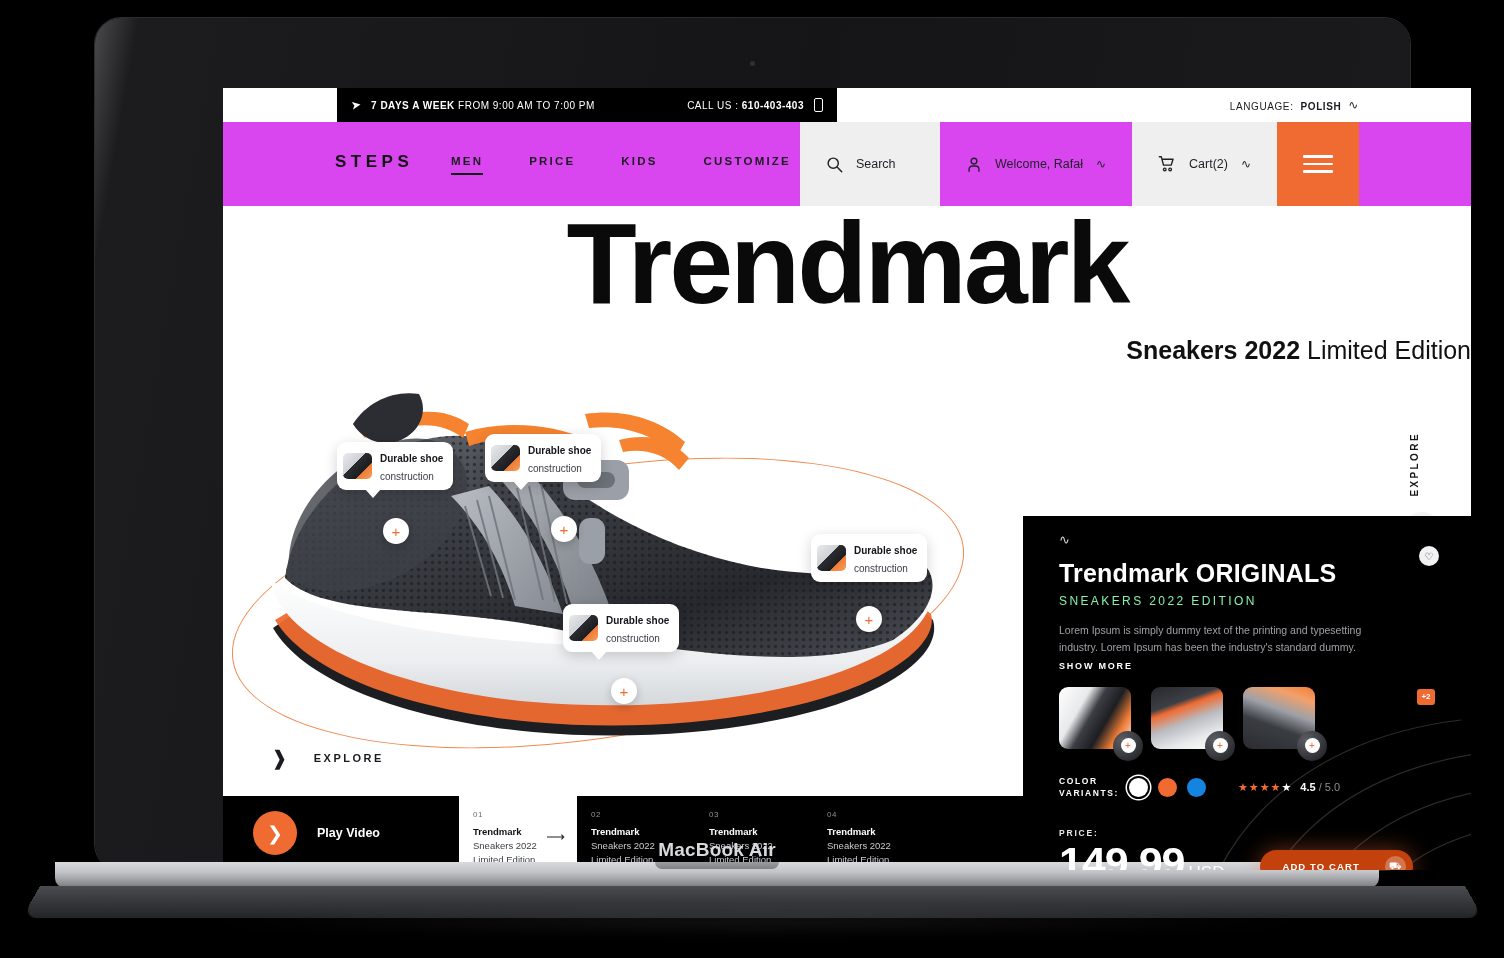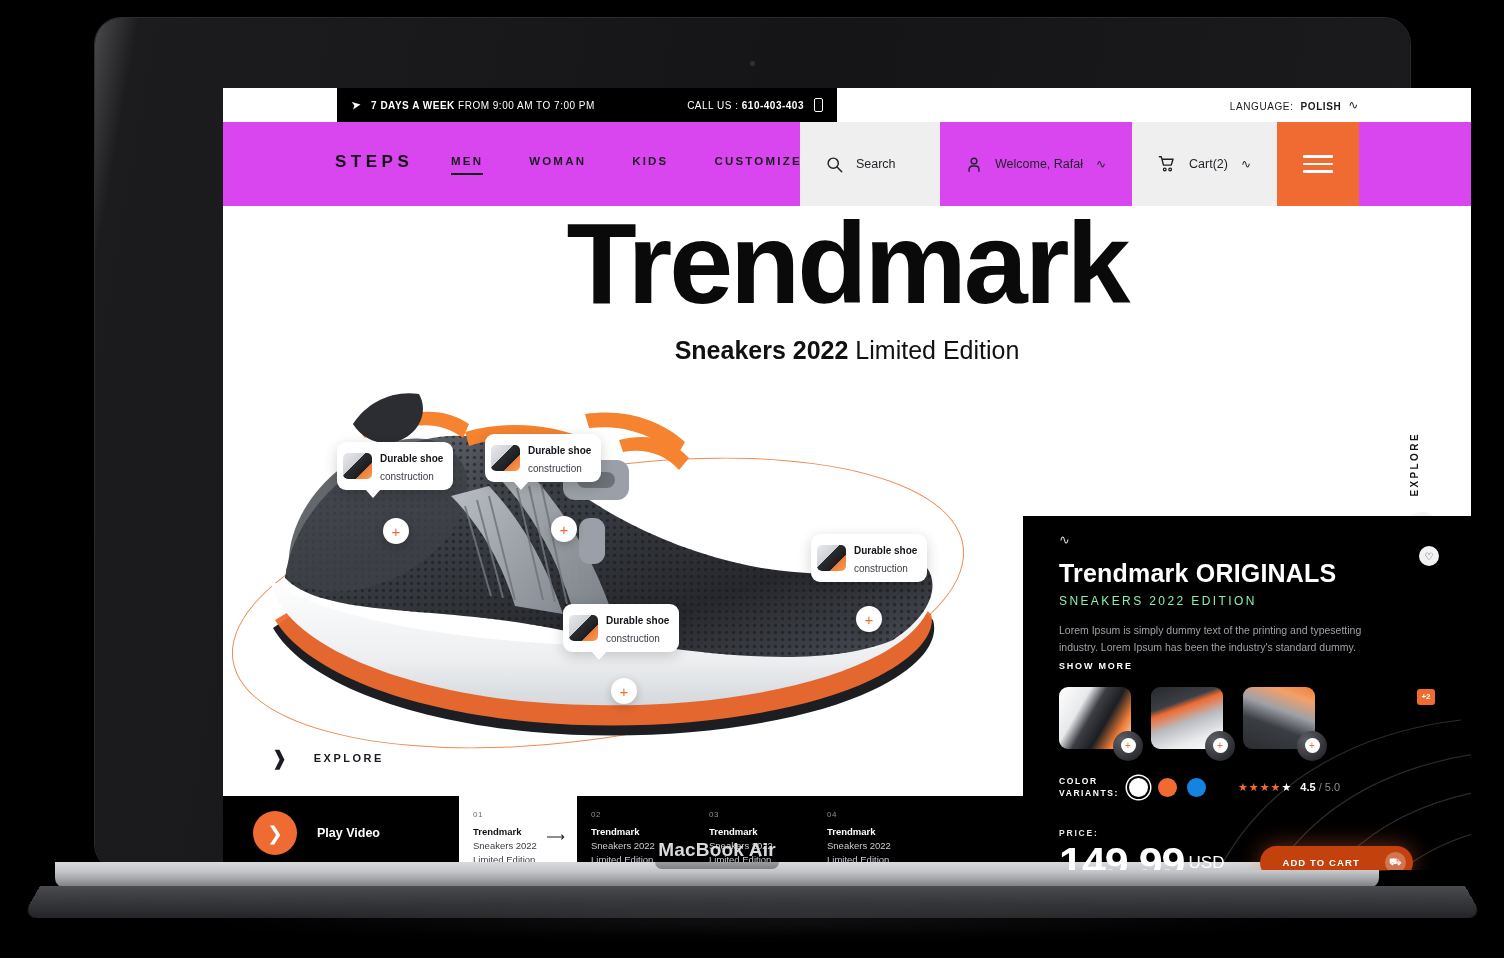--- a/index.html
+++ b/index.html
@@ -95,21 +95,21 @@
   .burger-lines i { display:block; height:2.6px; background:#fff; margin:5px 0; border-radius:1px;}
   .chev { font-size:12px; color:#24252b; }
 
   
   .hero { position:absolute; left:0; top:118px; width:100%; height:305px; background:#fff; }
   .hero-title {
     position:absolute; left:0; right:0; top:0; text-align:center;
     font-size:115px; line-height:1; font-weight:700; letter-spacing:-3px; color:#0a0a0a;
   }
   .hero-sub {
-    position:absolute; left:0; right:0; top:130px; text-align:center;
+    position:absolute; left:0; right:0; top:130px; text-align:right;
     font-size:25px; color:#111; font-weight:400;
   }
   .hero-sub b { font-weight:700; }
 
   .explore-v {
     position:absolute; right:17px; top:226px; width:80px; text-align:center;
   }
   .explore-v span {
     display:inline-block; writing-mode:vertical-rl; transform:rotate(180deg);
     font-size:10px; font-weight:700; letter-spacing:2.4px; color:#15161a;
@@ -210,21 +210,21 @@
   .var-label { font-size:8.5px; font-weight:700; letter-spacing:1.6px; color:#fff; line-height:1.5; width:56px;}
   .swatches { display:flex; gap:10px; align-items:center; }
   .sw { width:19px; height:19px; border-radius:50%; cursor:pointer; }
   .sw.sel { box-shadow:0 0 0 2px #000, 0 0 0 3.5px #fff; }
   .rating { display:flex; align-items:center; gap:8px; margin-left:18px; }
   .stars { color:#ef6b32; font-size:11px; letter-spacing:1px; }
   .stars .off { color:#ffffff; }
   .rate-txt { font-size:11px; color:#fff; font-weight:600; }
   .rate-txt .slash { color:#8a8d93; font-weight:400; }
 
-  .price-row { margin-top:22px; display:flex; align-items:center; }
+  .price-row { margin-top:22px; display:flex; align-items:flex-end; }
   .price-lbl { font-size:8.5px; font-weight:700; letter-spacing:1.8px; color:#e6e7ea; }
   .price-val { font-size:43px; font-weight:700; color:#fff; line-height:.95; letter-spacing:-1px;}
   .price-cur { font-size:17px; color:#fff; font-weight:500; margin-left:4px; }
   .cart-btn {
     margin-left:36px; height:33px; border-radius:18px; background:#c2410c;
     display:flex; align-items:center; gap:25px; padding:0 7px 0 22px; cursor:pointer;
     box-shadow:0 0 22px rgba(239,107,50,.45);
   }
   .cart-btn .lbl { font-size:9.5px; font-weight:700; letter-spacing:1.1px; color:#fff; }
   .cart-btn .ic {
@@ -283,21 +283,21 @@
           <span>LANGUAGE:</span>
           <b>POLISH</b>
           <span class="chev">∿</span>
         </div>
       </div>
 
       <div class="nav">
         <div class="brand">STEPS</div>
         <div class="menu">
           <div class="menu-item active">MEN</div>
-          <div class="menu-item">WOMAN</div>
+          <div class="menu-item">PRICE</div>
           <div class="menu-item">KIDS</div>
           <div class="menu-item">CUSTOMIZE</div>
         </div>
 
         <div class="nav-actions">
           <div class="nav-cell grey search">
             <svg width="17" height="17" viewBox="0 0 20 20">
               <circle cx="8.5" cy="8.5" r="6" fill="none" stroke="#1f2026" stroke-width="1.7"></circle>
               <line x1="13" y1="13" x2="18.5" y2="18.5" stroke="#1f2026" stroke-width="1.7" stroke-linecap="round"></line>
             </svg>

